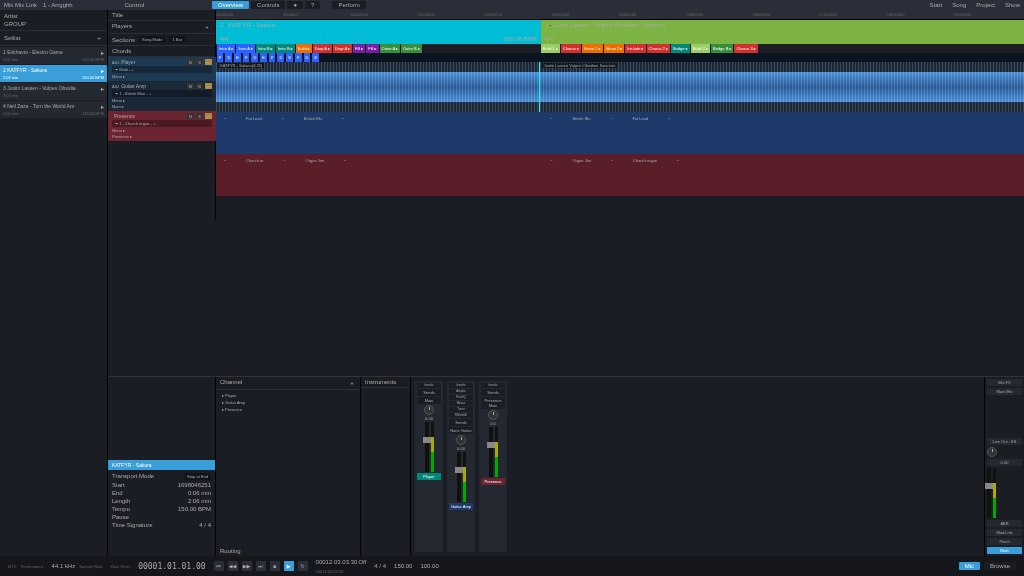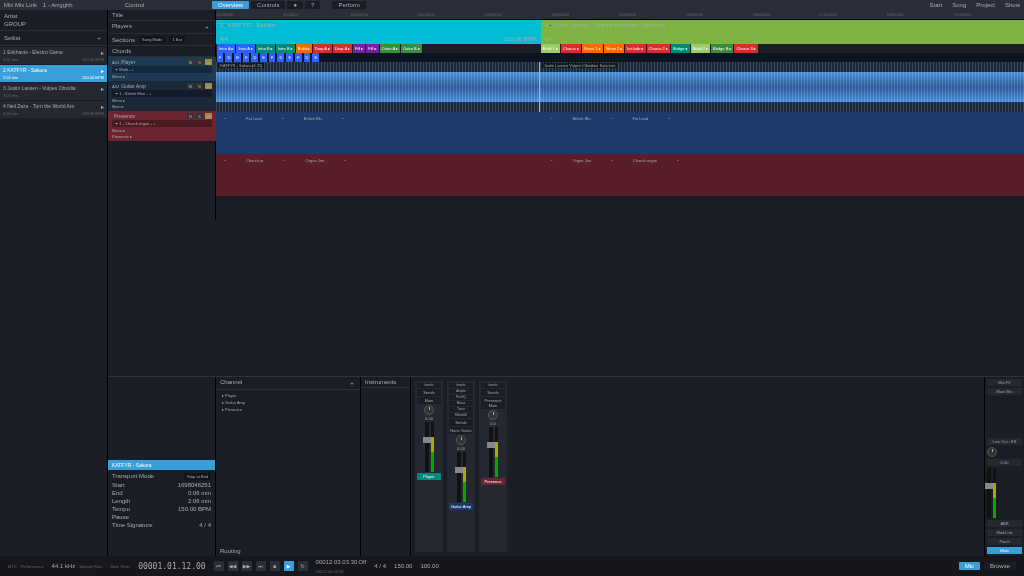--- a/index.html
+++ b/index.html
@@ -492,21 +492,21 @@
       <span class="tr-small">Performance</span>
     </div>
   <div class="tr-sec">
       <span>44.1 kHz</span>
       <span class="tr-small">Sample Rate</span>
     </div>
   <div class="tr-sec">
       <span class="tr-small">Main Timer</span>
     </div>
   <div class="tr-sec">
-      <span class="tr-time">00001.01.12.00</span>
+      <span class="tr-time">00001.01.01.00</span>
     </div>
   <div class="tr-sec">
     <span class="tr-btn">⏮</span>
     <span class="tr-btn">◀◀</span>
     <span class="tr-btn">▶▶</span>
     <span class="tr-btn">⏭</span>
     <span class="tr-btn">■</span>
     <span class="tr-btn play">▶</span>
     <span class="tr-btn">↻</span>
   </div>

